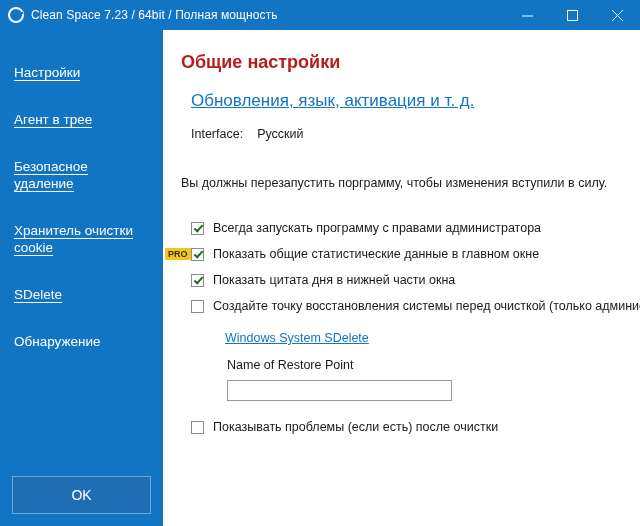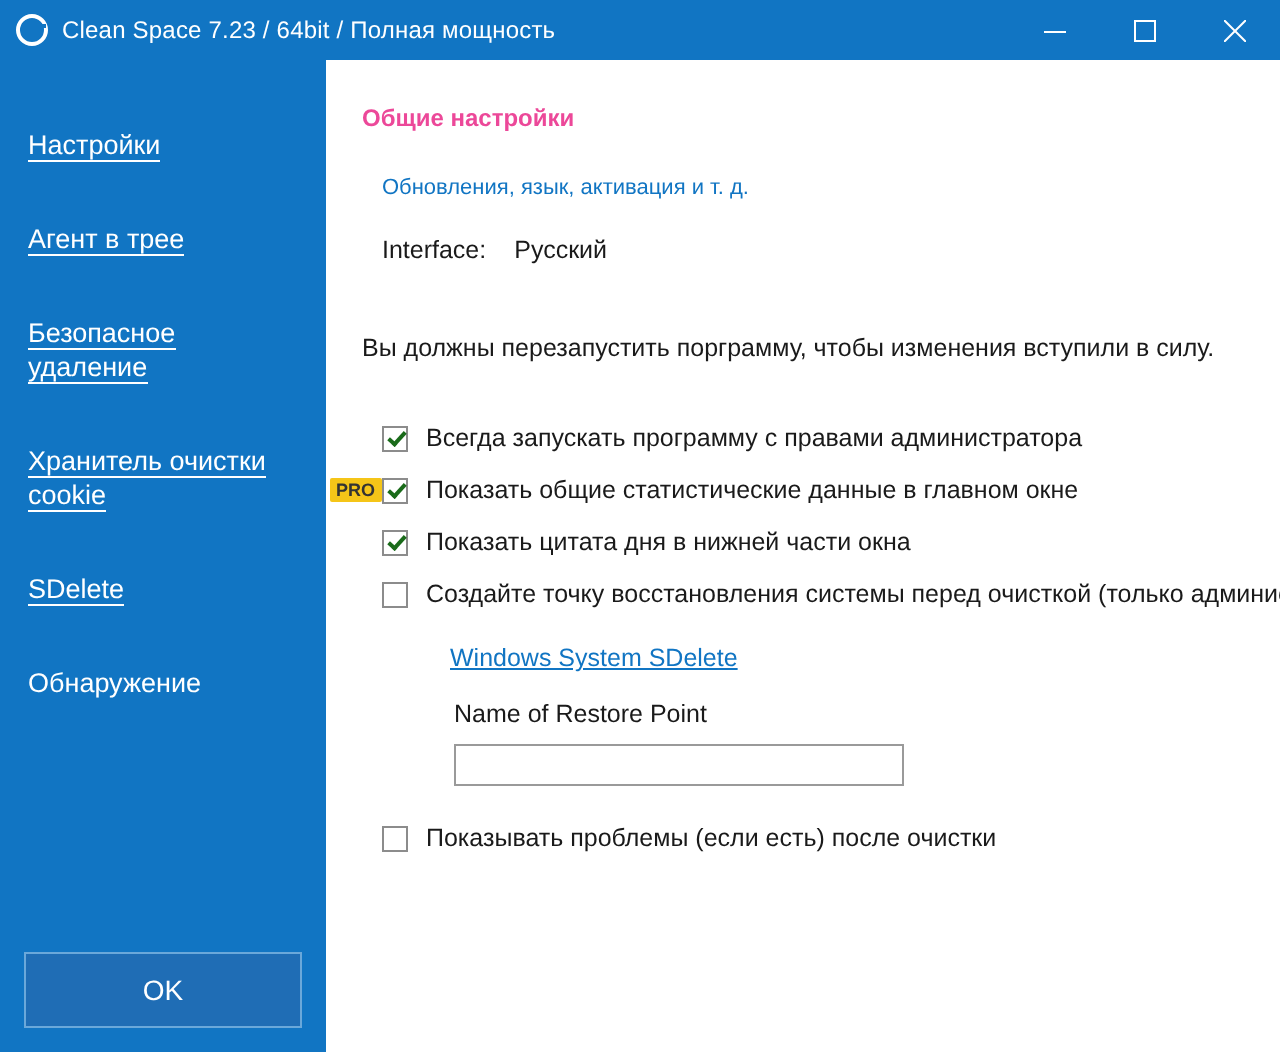--- a/index.html
+++ b/index.html
@@ -111,28 +111,29 @@
   
   .content {
     flex: 1 1 auto;
     background: #ffffff;
     padding: 22px 10px 0 18px;
     box-sizing: border-box;
     overflow: hidden;
     position: relative;
   }
   .section-title {
-    font-size: 12px;
+    font-size: 18px;
     font-weight: bold;
-    color: #ec4899;
+    color: #b91c1c;
     margin: 0 0 18px 0;
   }
   .link {
     color: #1175c3;
-    font-size: 11px;
+    font-size: 17px;
+    text-decoration: underline;
     display: inline-block;
     margin-left: 10px;
   }
   .iface-row {
     margin-top: 16px;
     margin-left: 10px;
     font-size: 12.5px;
     color: #1a1a1a;
     display: flex;
     align-items: baseline;

